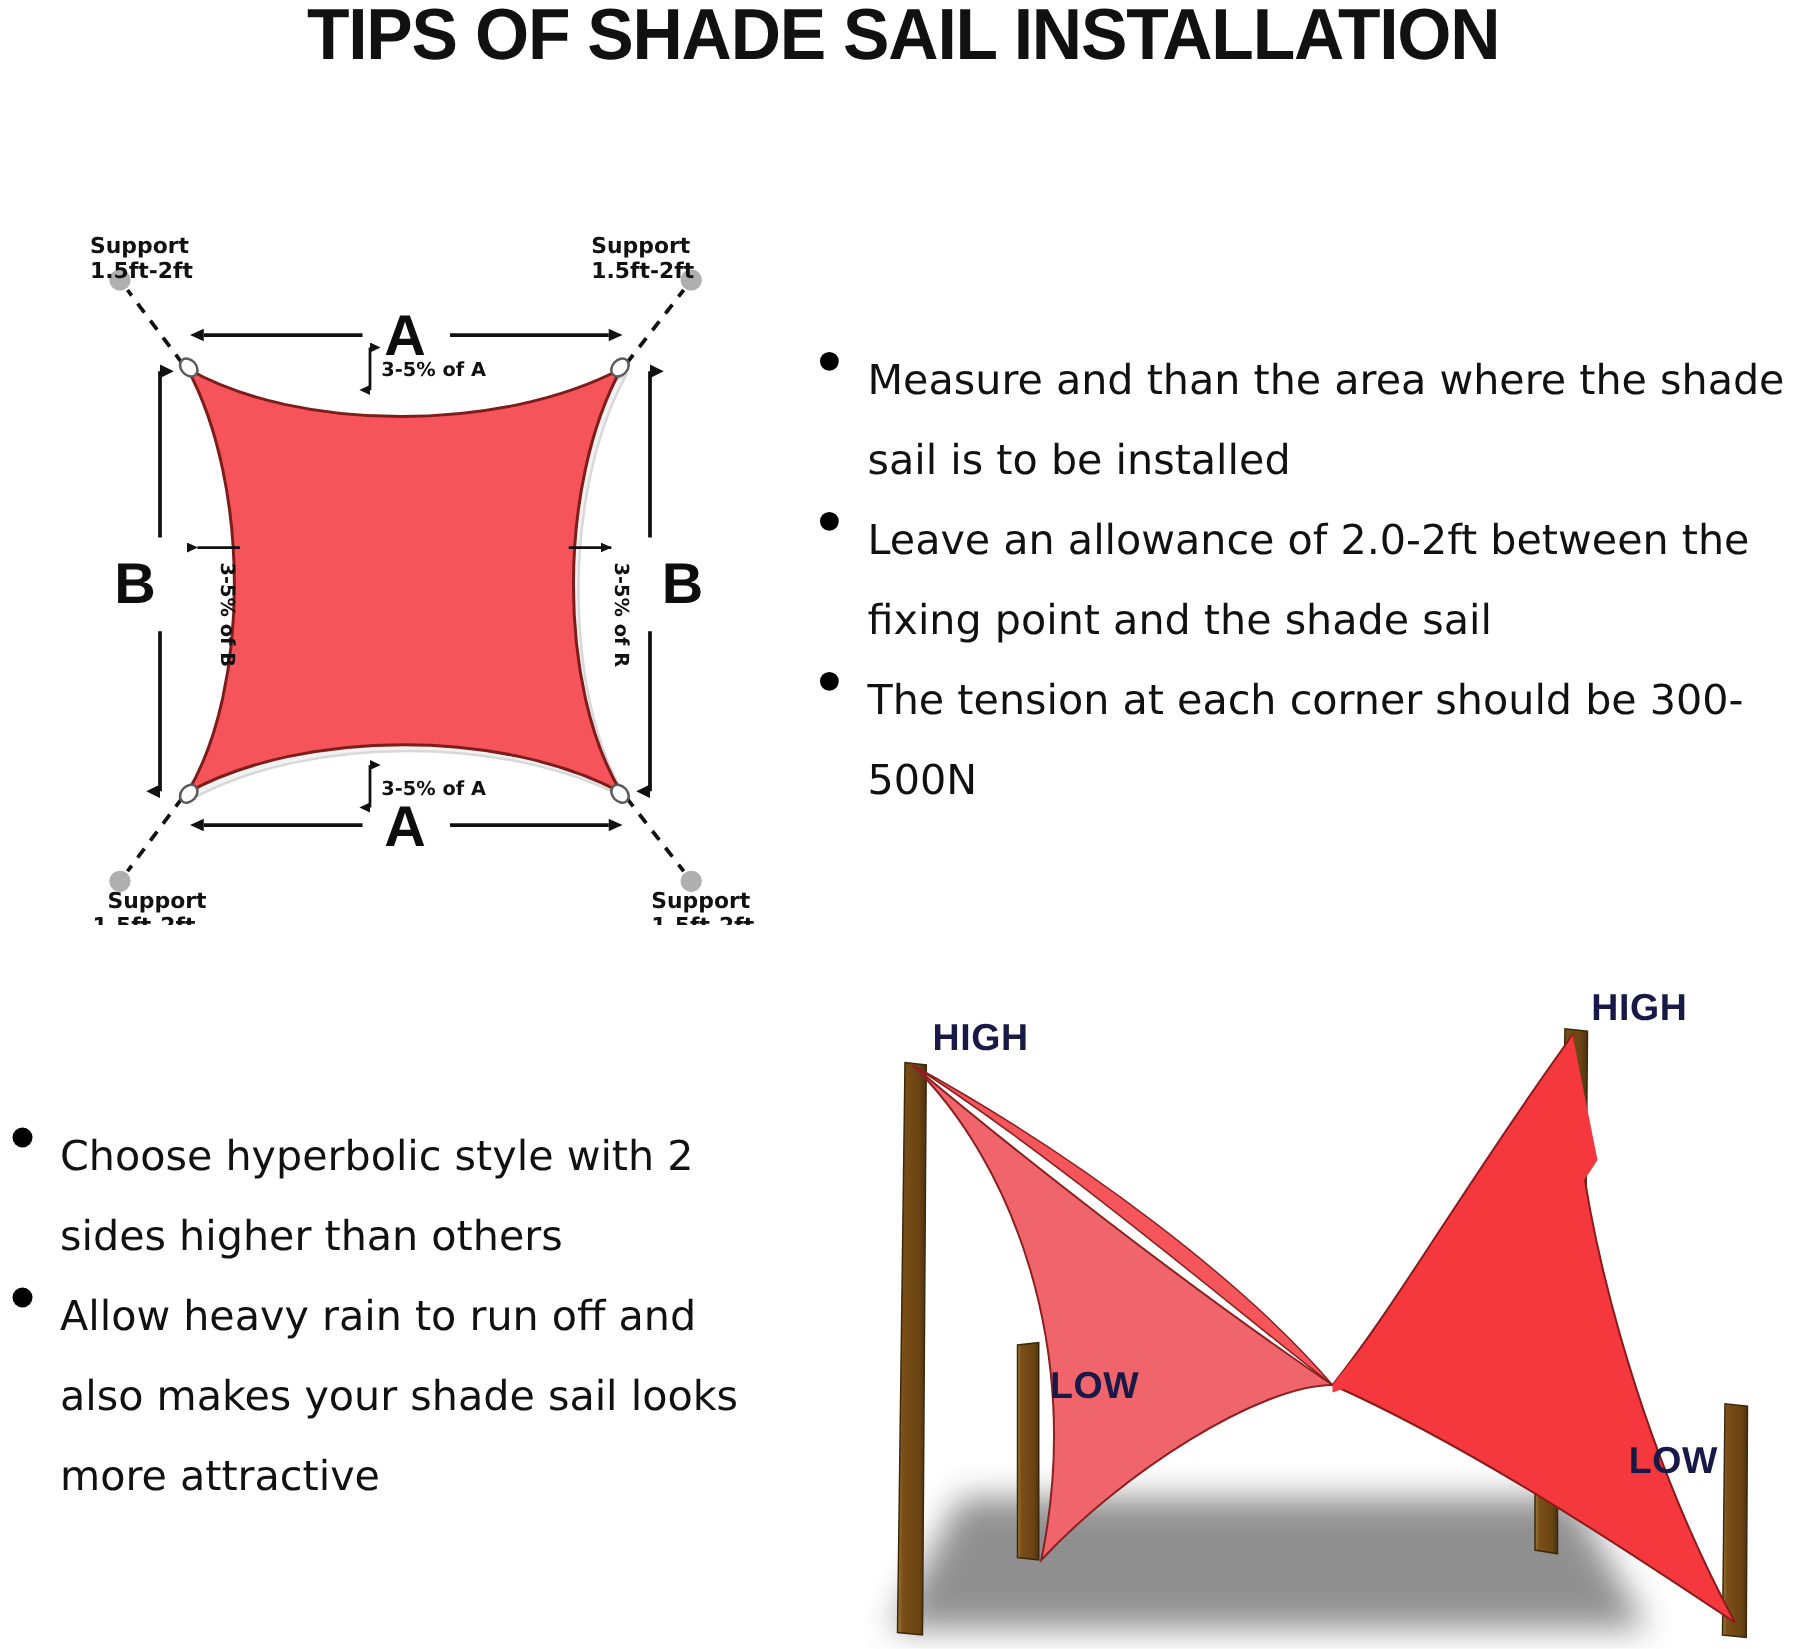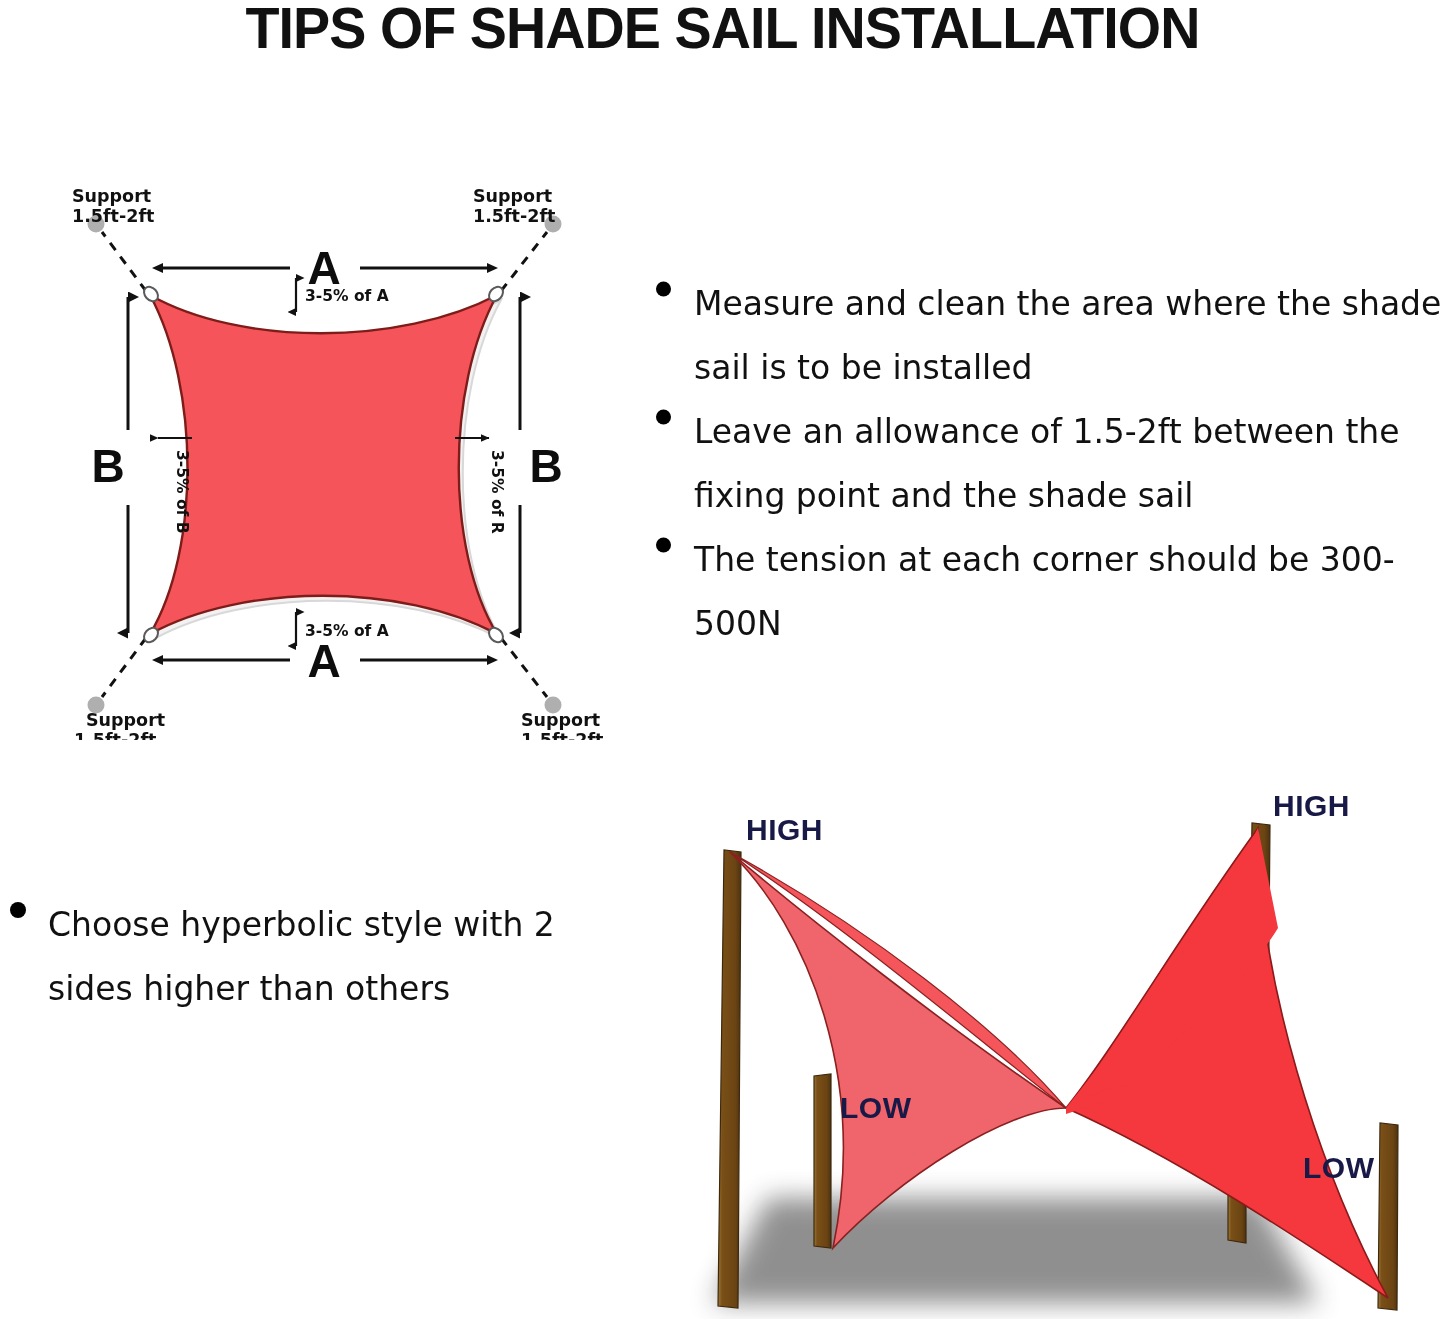--- a/index.html
+++ b/index.html
@@ -180,36 +180,40 @@
   <g>
     <text class="supporttxt" x="521" y="566">Support</text>
     <text class="supporttxt" x="521" y="586">1.5ft-2ft</text>
   </g>
 </svg>
 </div>
 
 <ul class="abs bullets" id="bullets-right">
   <li>
     <span class="dot"></span>
-    <span>Measure and clean the area where the shade sail is to be installed</span>
-  </li>
-  <li>
-    <span class="dot"></span>
-    <span>Leave an allowance of 1.5-2ft between the fixing point and the shade sail</span>
+    <span>Measure and than the area where the shade sail is to be installed</span>
+  </li>
+  <li>
+    <span class="dot"></span>
+    <span>Leave an allowance of 2.0-2ft between the fixing point and the shade sail</span>
   </li>
   <li>
     <span class="dot"></span>
     <span>The tension at each corner should be 300-500N</span>
   </li>
 </ul>
 
 <ul class="abs bullets" id="bullets-left">
   <li>
     <span class="dot"></span>
     <span>Choose hyperbolic style with 2 sides higher than others</span>
+  </li>
+  <li>
+    <span class="dot"></span>
+    <span>Allow heavy rain to run off and also makes your shade sail looks more attractive</span>
   </li>
 </ul>
 
 <div class="abs" id="hyper-diagram">
 <svg width="827" height="541" viewBox="0 0 827 541" xmlns="http://www.w3.org/2000/svg">
   <defs>
     <linearGradient id="postGrad" x1="0" y1="0" x2="1" y2="0">
       <stop offset="0%" stop-color="#9b7a3a"></stop>
       <stop offset="18%" stop-color="#7A4F17"></stop>
       <stop offset="75%" stop-color="#6b4413"></stop>

